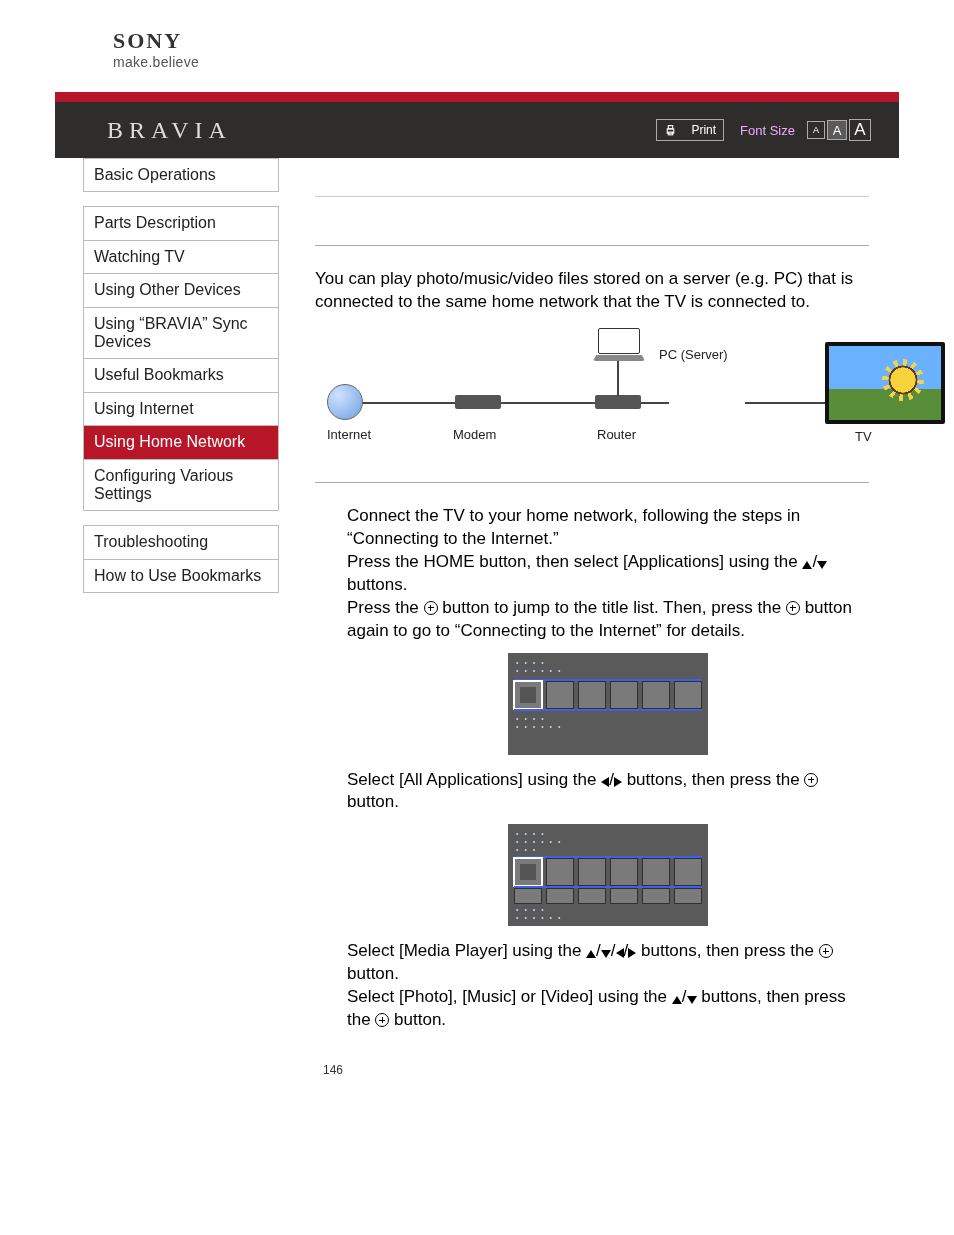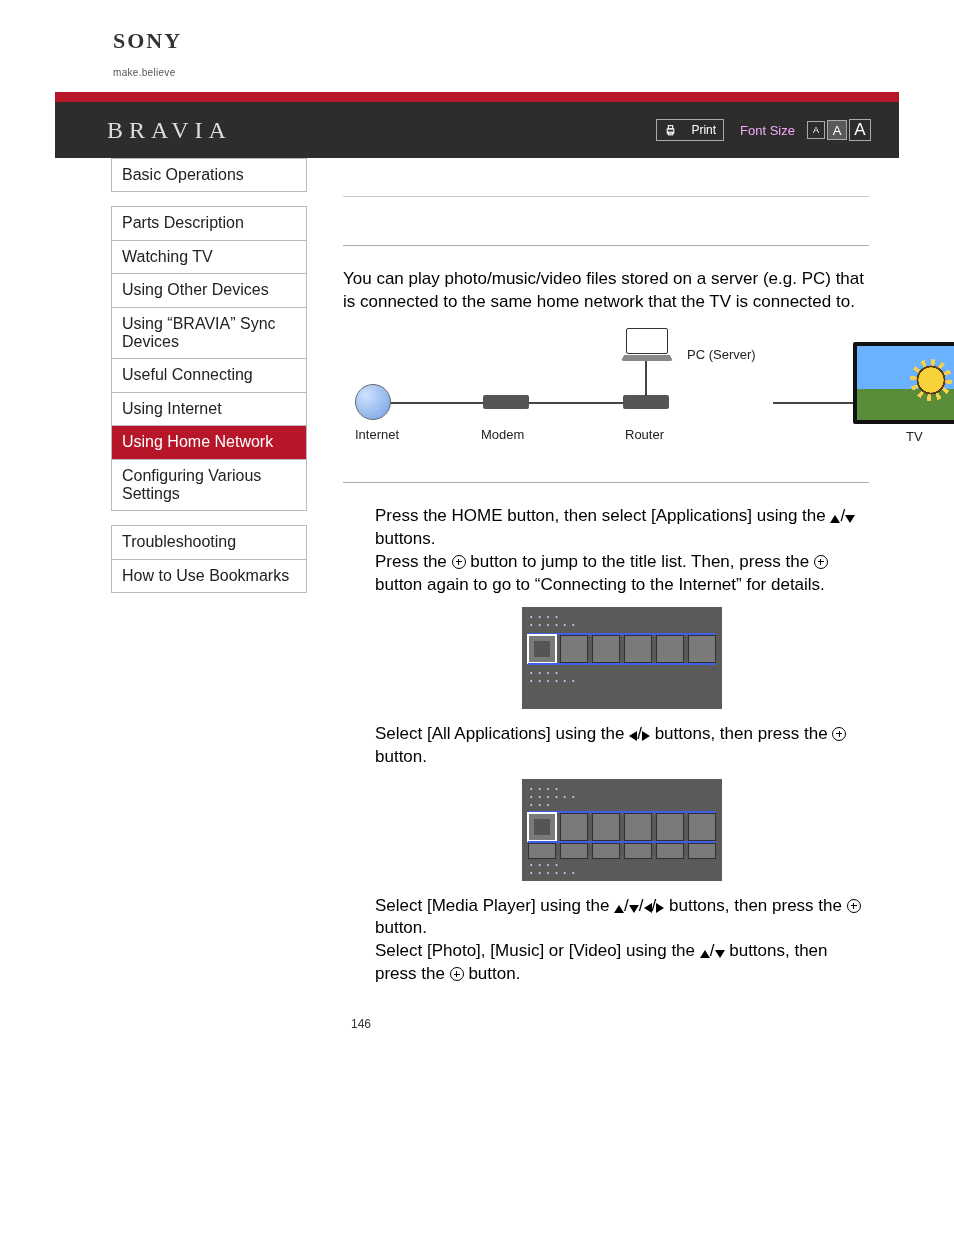--- a/index.html
+++ b/index.html
@@ -2,42 +2,42 @@
 <html><head>
 <meta charset="utf-8">
 <style>
   * { box-sizing: border-box; margin: 0; padding: 0; }
   body { font-family: Arial, Helvetica, sans-serif; background: #fff; color: #000; }
   .page { width: 844px; margin: 0 auto; }
 
   
   .top-logo { padding: 28px 0 0 58px; height: 92px; }
   .sony-word { font-family: "Times New Roman", serif; font-weight: 900; letter-spacing: 2px; font-size: 22px; color: #333; }
-  .sony-tag { font-size: 10px; color: #555; margin-top: 13px; letter-spacing: .3px; }
+  .sony-tag { font-size: 14px; color: #555; margin-top: 0; letter-spacing: .3px; }
 
   
   .redbar { background: #b71528; height: 10px; }
   .blackbar { background: #2f2c2c; height: 56px; display: flex; align-items: center; padding: 0 28px 0 52px; color: #fff; }
   .bravia { font-family: "Times New Roman", serif; letter-spacing: 6px; font-size: 24px; font-weight: 400; flex: 1; color: #ddd; }
   .print-btn { border: 1px solid #aaa; padding: 3px 7px; font-size: 12px; color: #fff; display: inline-flex; align-items: center; gap: 14px; cursor: pointer; }
   .print-btn svg { width: 13px; height: 13px; }
   .fontsize-lbl { font-size: 13px; color: #f0abfc; margin: 0 10px 0 16px; }
   .fs-btn { border: 1px solid #aaa; display: inline-flex; align-items: center; justify-content: center; cursor: pointer; margin-left: 2px; color:#fff; }
   .fs-s { width: 18px; height: 18px; font-size: 9px; }
   .fs-m { width: 20px; height: 20px; font-size: 13px; background: #5a5a5a; }
   .fs-l { width: 22px; height: 22px; font-size: 17px; }
 
   .breadcrumb { text-align: right; font-size: 14px; padding: 14px 30px 18px 0; }
   .breadcrumb a { color: #0033cc; text-decoration: none; }
   .breadcrumb .sep { color: #000; }
   .breadcrumb .cur { color: #000; }
 
   
   .cols { display: flex; align-items: flex-start; }
-  .side { width: 196px; margin-left: 56px; }
+  .side { width: 196px; margin-left: 28px; }
   .navgroup { border: 1px solid #bbb; margin-bottom: 14px; }
   .navitem { padding: 7px 10px; font-size: 16px; color: #222; border-top: 1px solid #bbb; cursor: pointer; line-height: 1.15; }
   .navitem:first-child { border-top: none; }
   .navitem.active { background: #b71528; color: #fff; }
 
   .main { flex: 1; padding: 0 30px 0 36px; font-size: 17px; line-height: 1.35; }
   .hr { border-top: 1px solid #aaa; margin: 22px 0; }
   .hr.faint { border-top: 1px solid #ccc; }
   .inset { padding-left: 32px; }
   .para { margin: 0 0; }
@@ -55,21 +55,21 @@
   .dia-tvline { position: absolute; top: 72px; left: 430px; width: 80px; border-top: 2px solid #444; }
   .dia-tv { position: absolute; top: 12px; left: 510px; width: 120px; height: 82px; background: #111; border-radius: 2px; overflow: hidden; }
   .dia-tv .sky { position:absolute; inset:4px; background: linear-gradient(#6ab1ff 0 58%, #5a8d3a 58% 100%); }
   .dia-tv .sun { position: absolute; right: 20px; top: 16px; width: 44px; height: 44px; background: radial-gradient(circle at 50% 50%, #f8d23a 0 40%, #5d3b12 41% 46%, transparent 47%); border-radius: 50%; }
   .dia-tv .petals::before, .dia-tv .petals::after { content:''; position:absolute; width:42px; height:42px; right:21px; top:17px; border-radius:50%; background: conic-gradient(#f6d24a 0 12deg, transparent 12deg 30deg, #f6d24a 30deg 42deg, transparent 42deg 60deg, #f6d24a 60deg 72deg, transparent 72deg 90deg, #f6d24a 90deg 102deg, transparent 102deg 120deg, #f6d24a 120deg 132deg, transparent 132deg 150deg, #f6d24a 150deg 162deg, transparent 162deg 180deg, #f6d24a 180deg 192deg, transparent 192deg 210deg, #f6d24a 210deg 222deg, transparent 222deg 240deg, #f6d24a 240deg 252deg, transparent 252deg 270deg, #f6d24a 270deg 282deg, transparent 282deg 300deg, #f6d24a 300deg 312deg, transparent 312deg 330deg, #f6d24a 330deg 342deg, transparent 342deg 360deg); -webkit-mask: radial-gradient(circle, transparent 40%, #000 41%); mask: radial-gradient(circle, transparent 40%, #000 41%); }
   .dia-lbl { position: absolute; font-size: 13px; color: #222; }
   .lbl-int { top: 96px; left: 12px; }
   .lbl-modem { top: 96px; left: 138px; }
   .lbl-router { top: 96px; left: 282px; }
   .lbl-pc { top: 16px; left: 344px; }
-  .lbl-tv { top: 98px; left: 563px; text-align: center; }
+  .lbl-tv { top: 98px; left: 540px; text-align: center; }
 
   
   .menu-shot { width: 200px; height: 102px; background: #5a5a5a; margin: 10px auto 14px auto; position: relative; }
   .menu-shot .dots { position:absolute; left:8px; color:#bfcff0; font-size:7px; letter-spacing:2px; line-height:7px; }
   .menu-shot .d1{top:6px}.menu-shot .d2{top:14px}.menu-shot .d3{top:62px}.menu-shot .d4{top:70px}
   .menu-shot.v2 .d3{top:82px}.menu-shot.v2 .d4{top:90px}
   .menu-shot .row { position:absolute; left:6px; right:6px; height:28px; display:flex; gap:4px; }
   .menu-shot .row.top { top:28px; }
   .menu-shot.v2 .row.top { top:34px; }
   .menu-shot.v2 .row.bot { top:64px; height:16px; }
@@ -124,21 +124,21 @@
   <div class="cols">
     <div class="side">
       <div class="navgroup">
         <div class="navitem">Basic Operations</div>
       </div>
       <div class="navgroup">
         <div class="navitem">Parts Description</div>
         <div class="navitem">Watching TV</div>
         <div class="navitem">Using Other Devices</div>
         <div class="navitem">Using “BRAVIA” Sync Devices</div>
-        <div class="navitem">Useful Connecting</div>
+        <div class="navitem">Useful Bookmarks</div>
         <div class="navitem">Using Internet</div>
         <div class="navitem active">Using Home Network</div>
         <div class="navitem">Configuring Various Settings</div>
       </div>
       <div class="navgroup">
         <div class="navitem">Troubleshooting</div>
         <div class="navitem">How to Use Bookmarks</div>
       </div>
     </div>
 
@@ -167,20 +167,21 @@
         <div class="dia-lbl lbl-int">Internet</div>
         <div class="dia-lbl lbl-modem">Modem</div>
         <div class="dia-lbl lbl-router">Router</div>
         <div class="dia-lbl lbl-pc">PC (Server)</div>
         <div class="dia-lbl lbl-tv">TV</div>
       </div>
 
       <div class="hr"></div>
 
       <div class="inset">
+        <p class="para">Connect the TV to your home network, following the steps in “Connecting to the Internet.”</p>
         <p class="para">
           <span>Press the HOME button, then select [Applications] using the </span><span class="ico ico-arr ico-up"></span>/<span class="ico ico-arr ico-dn"></span><span> buttons.</span>
         </p>
         <p class="para">
           <span>Press the </span><span class="ico ico-enter"></span><span> button to jump to the title list. Then, press the </span><span class="ico ico-enter"></span><span> button again to go to “Connecting to the Internet” for details.</span>
         </p>
 
         <div class="menu-shot">
           <div class="dots d1">• • • •</div>
             <div class="dots d2">• • • • • •</div>

